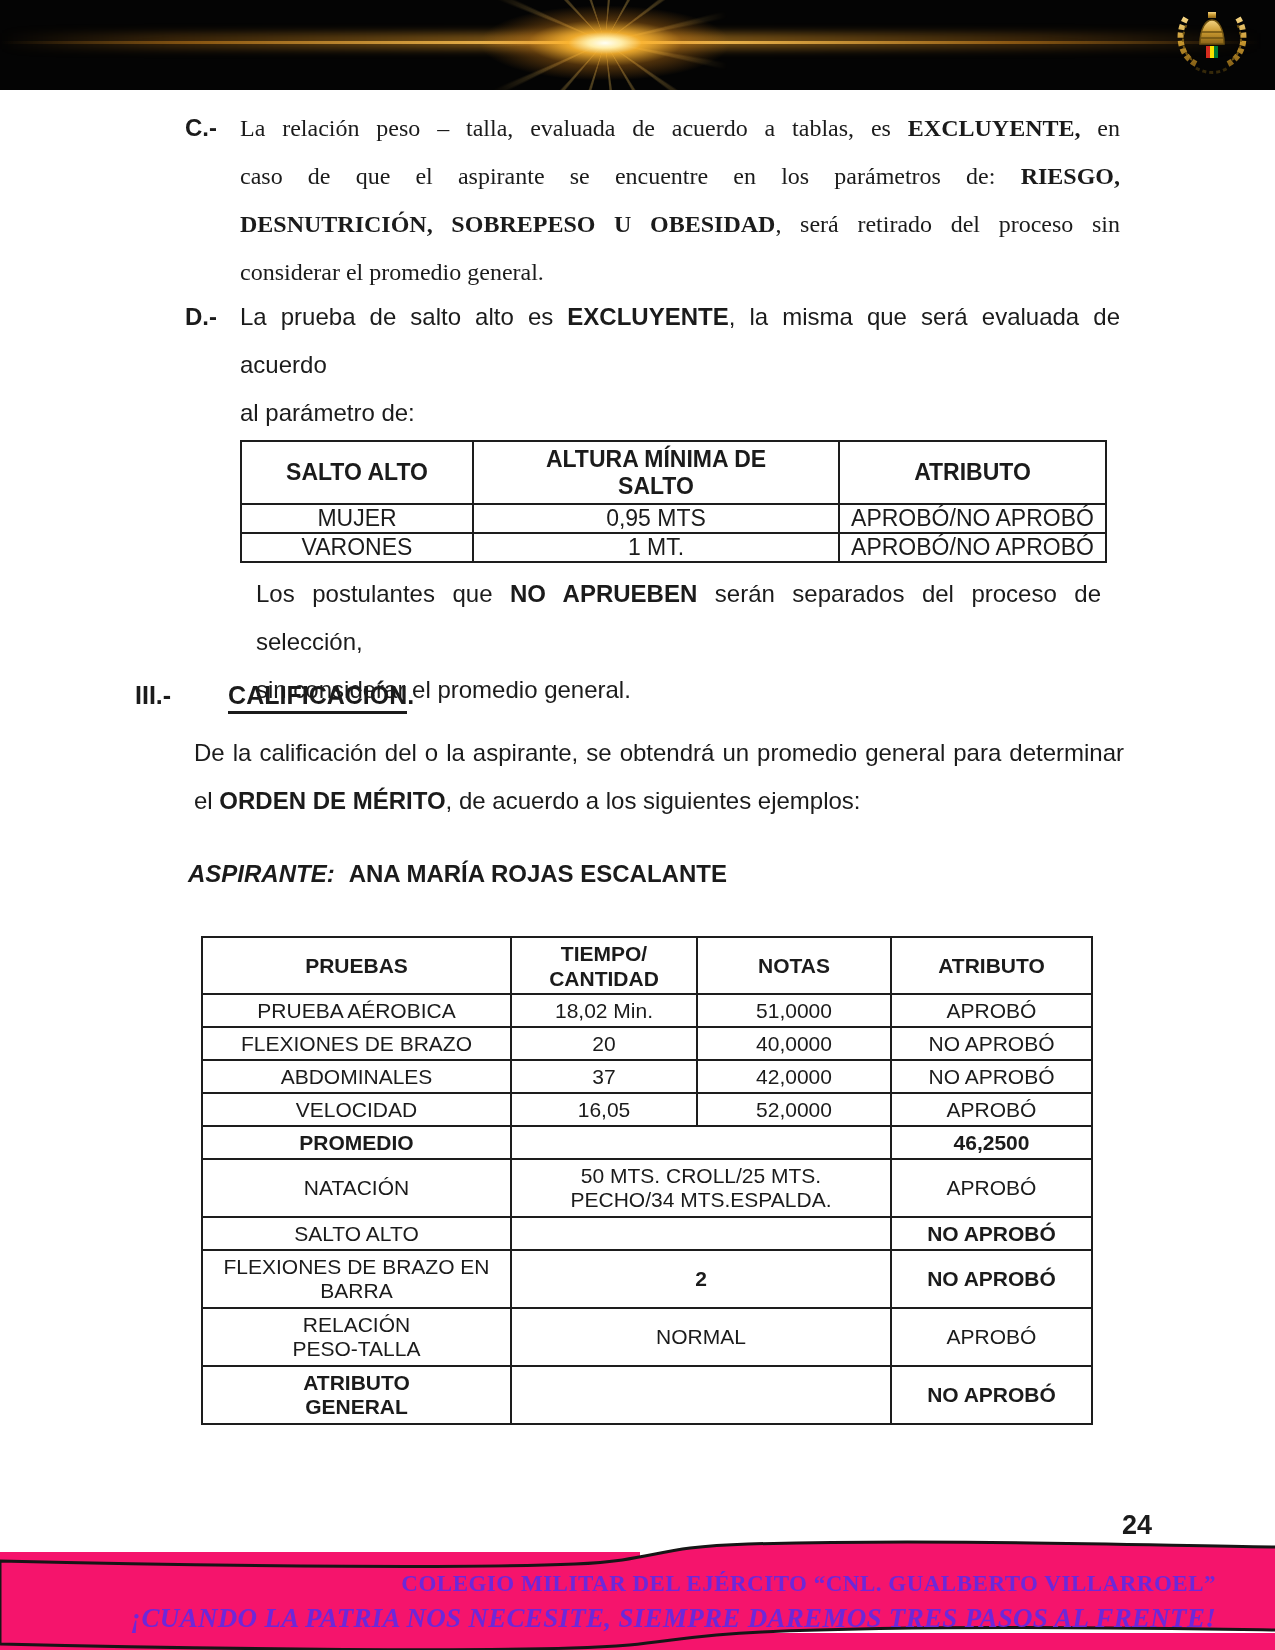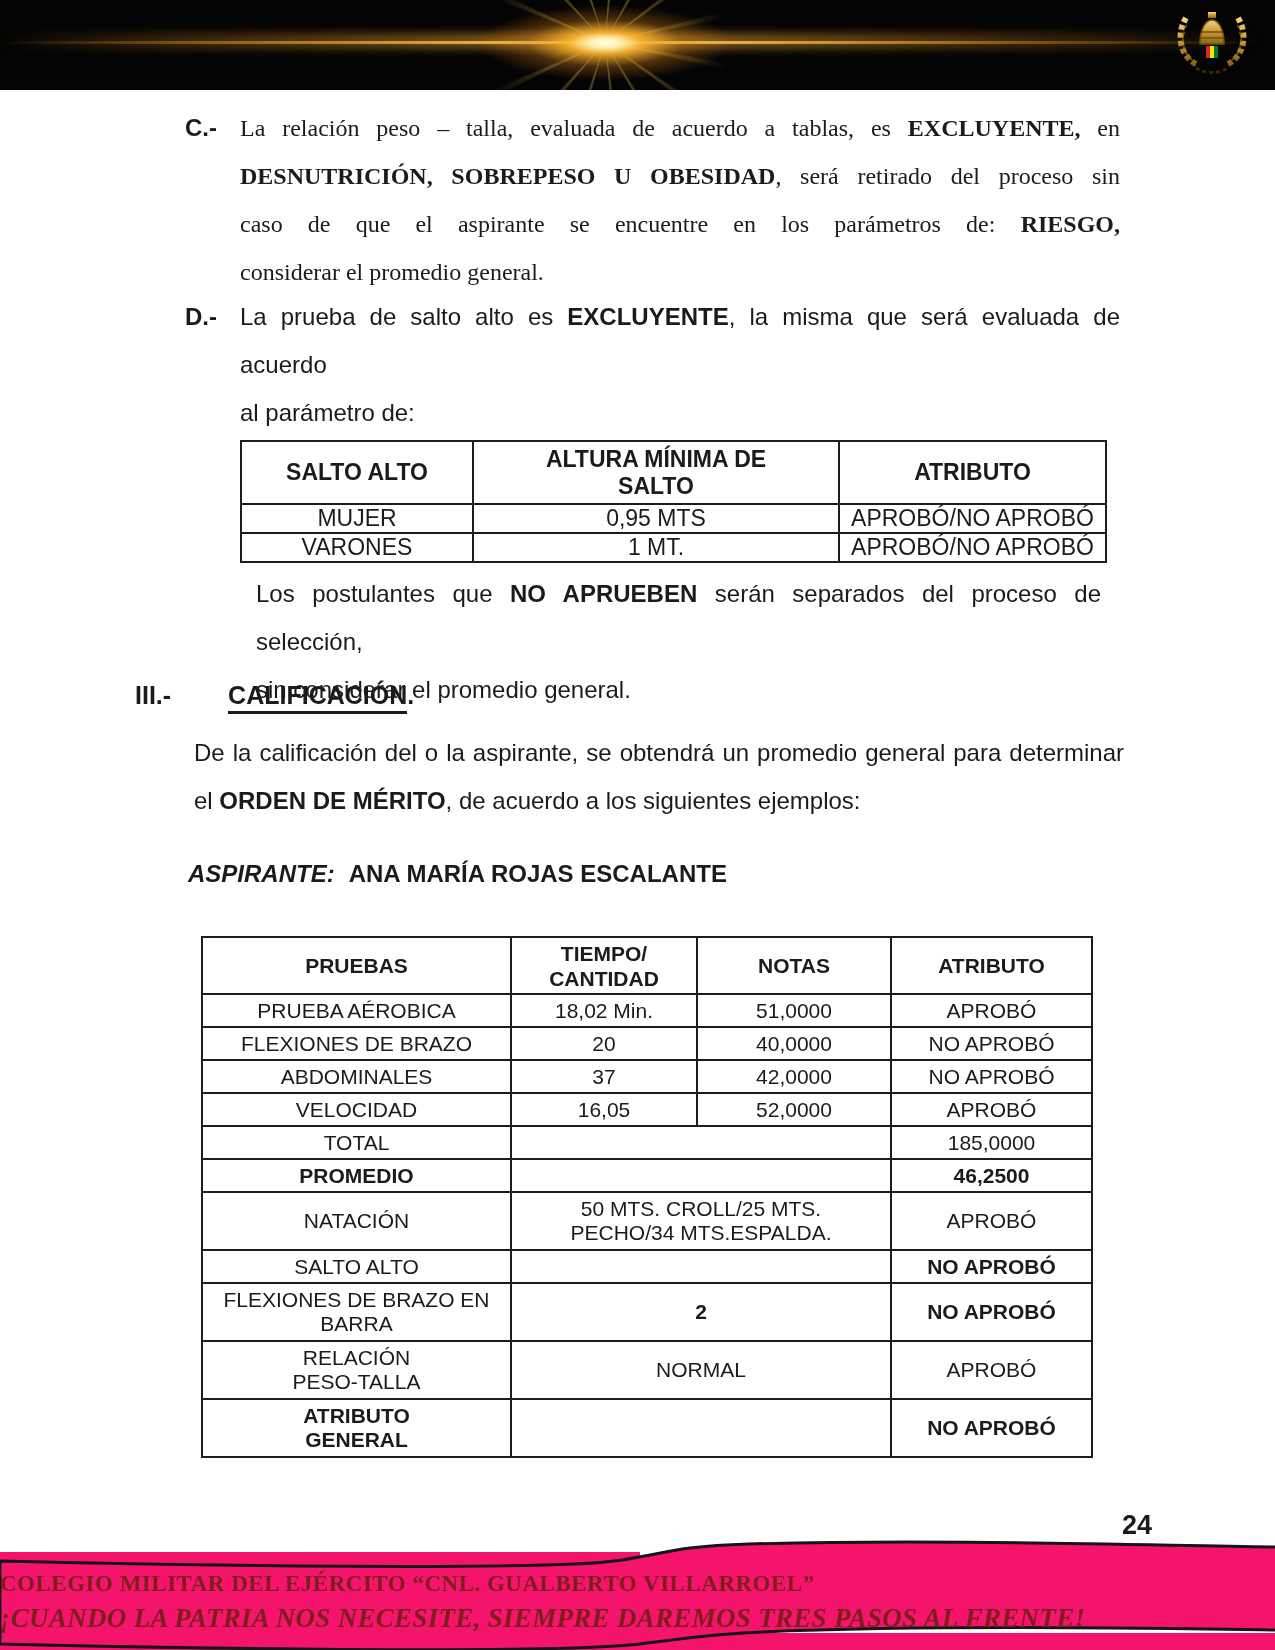--- a/index.html
+++ b/index.html
@@ -56,22 +56,22 @@
   .h3 .title { margin-left:57px; border-bottom:3px solid #1b1b1b; padding-bottom:2px; }
   .aspirante { position:absolute; left:188px; top:860px; font-size:24px; font-weight:bold; }
   .aspirante .lbl { font-style:italic;margin-top:10px; }
   .aspirante .name { margin-left:14px; }
 
   .pagenum { position:absolute; left:1122px; top:1510px; font-size:27px; font-weight:bold; }
 
   
   .ribbon-wrap { position:absolute; left:0; top:1540px; width:1275px; height:110px; }
   .ribbon-wrap svg { display:block; }
-  .footer-text { position:absolute; left:0; top:1566px; width:1216px; text-align:left;
-    font-family:"Liberation Serif", serif; font-weight:bold; color:#7f1d1d; }
+  .footer-text { position:absolute; left:0; top:1566px; width:1216px; text-align:right;
+    font-family:"Liberation Serif", serif; font-weight:bold; color:#6d28d9; }
   .footer-text .f1 { font-size:23px; line-height:35px; letter-spacing:.5px; }
   .footer-text .f2 { font-size:27px; line-height:35px; font-style:italic; letter-spacing:.3px; }
 </style>
 </head>
 <body>
 
 <div class="page">
 
   <div class="topbar">
     <div class="flare-rays"></div>
@@ -99,22 +99,22 @@
         <rect x="44" y="36" width="4" height="12" fill="#f9e300"></rect>
         <rect x="48" y="36" width="4" height="12" fill="#007934"></rect>
         <path d="M30,58 C40,64 52,64 62,58" fill="none" stroke="#58420f" stroke-width="3" stroke-dasharray="4 3" opacity="0.6"></path>
       </svg>
     </div>
   </div>
 
   <div class="marker" style="left:185px; top:104px;">C.-</div>
   <div class="para" style="left:240px; top:104px; width:880px;font-family:Liberation Serif, serif;">
     <div class="ln"><span>La relación peso – talla, evaluada de acuerdo a tablas, es </span><b>EXCLUYENTE,</b><span> en</span></div>
+    <div class="ln"><span>caso de que el aspirante se encuentre en los parámetros de: </span><b>RIESGO,</b></div>
     <div class="ln"><b>DESNUTRICIÓN, SOBREPESO U OBESIDAD</b><span>, será retirado del proceso sin</span></div>
-    <div class="ln"><span>caso de que el aspirante se encuentre en los parámetros de: </span><b>RIESGO,</b></div>
     <div class="ln last"><span>considerar el promedio general.</span></div>
   </div>
 
   <div class="marker" style="left:185px; top:293px;">D.-</div>
   <div class="para" style="left:240px; top:293px; width:880px;">
     <div class="ln"><span>La prueba de salto alto es </span><b>EXCLUYENTE</b><span>, la misma que será evaluada de acuerdo</span></div>
     <div class="ln last"><span>al parámetro de:</span></div>
   </div>
 
   <table class="t1">
@@ -194,25 +194,20 @@
       <td>42,0000</td>
       <td>NO APROBÓ</td>
     </tr>
     <tr class="r1">
       <td>VELOCIDAD</td>
       <td>16,05</td>
       <td>52,0000</td>
       <td>APROBÓ</td>
     </tr>
     <tr class="r1">
-      <td>TOTAL</td>
-      <td colspan="2"></td>
-      <td>185,0000</td>
-    </tr>
-    <tr class="r1">
       <td class="b">PROMEDIO</td>
       <td colspan="2"></td>
       <td class="b">46,2500</td>
     </tr>
     <tr class="r2">
       <td>NATACIÓN</td>
       <td colspan="2" class="preline">50 MTS. CROLL/25 MTS.
 PECHO/34 MTS.ESPALDA.</td>
       <td>APROBÓ</td>
     </tr>

